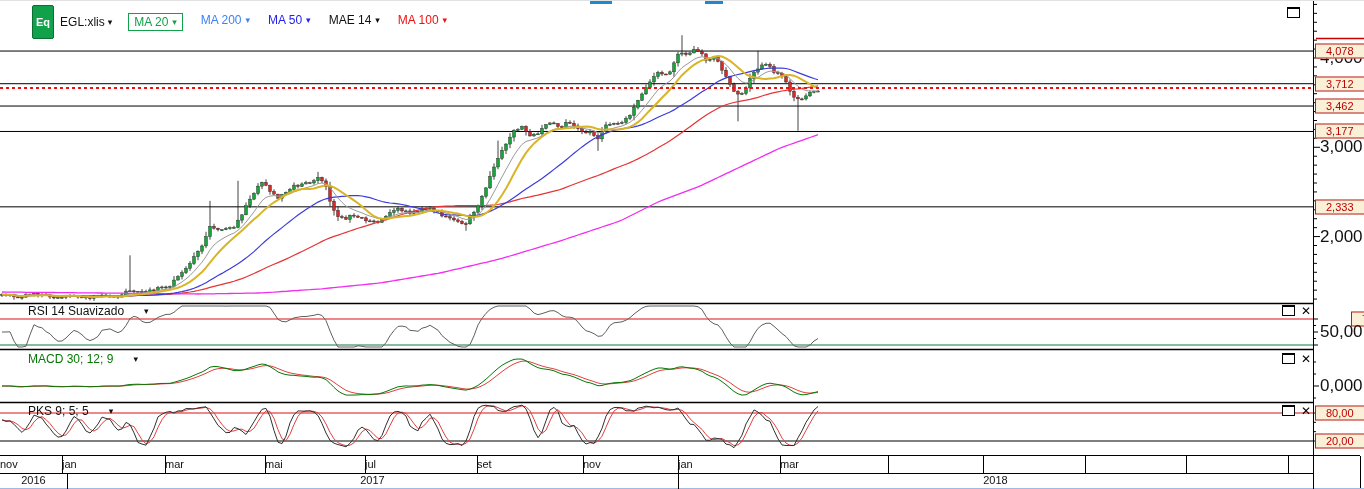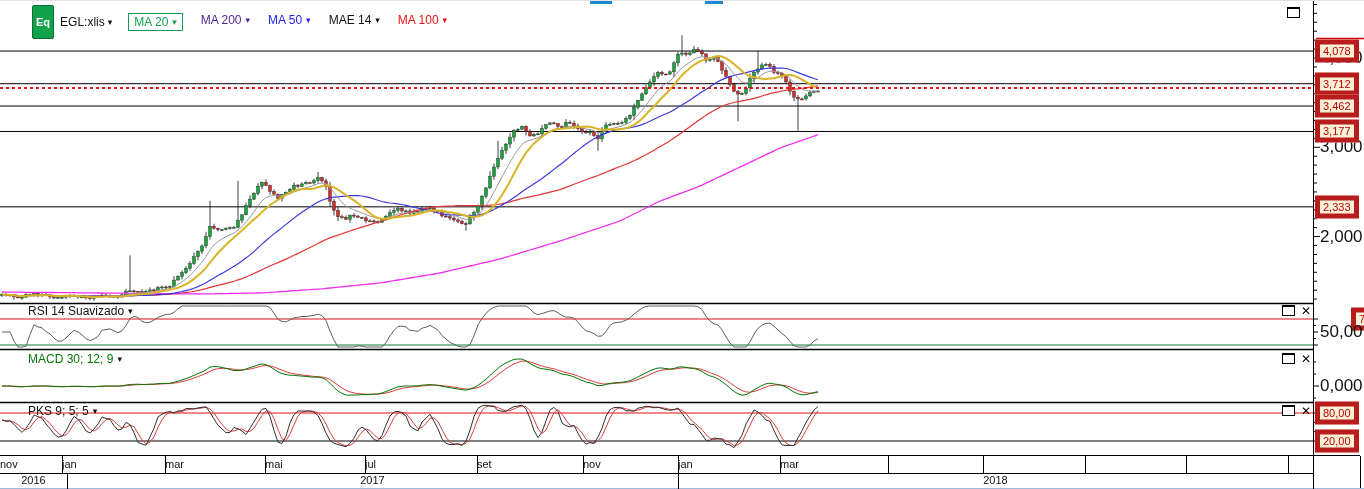--- a/index.html
+++ b/index.html
@@ -10,28 +10,28 @@
   #toolbar{position:absolute;left:32px;top:4px;display:flex;align-items:center;gap:16px;
            font-size:12px;z-index:12;background:transparent;}
   .logo{background:#12a14b;color:#fff;font-weight:bold;font-size:11px;padding:10px 3px;
         border:1px solid #0b6e33;border-radius:2px;}
   .symbol{color:#111;display:flex;align-items:center;gap:3px;cursor:pointer;margin-left:-10px;}
   .chip{display:flex;align-items:center;gap:4px;cursor:pointer;white-space:nowrap;}
   .chip.boxed{padding:1px 5px;border:1px solid #12a14b;}
   .arrow{font-size:9px;line-height:9px;}
   .winbtn{position:absolute;width:11px;height:8px;border:1px solid #000;border-top-width:2px;
           background:#fff;z-index:12;cursor:pointer;}
-  .phead{position:absolute;left:28px;font-size:12px;z-index:12;display:flex;gap:4px;
+  .phead{position:absolute;left:28px;font-size:12px;z-index:12;display:flex;gap:20px;
          align-items:center;cursor:pointer;color:#111;}
   .pctrl{position:absolute;display:flex;gap:6px;align-items:center;z-index:12;}
   .xmark{font-size:12px;font-weight:bold;color:#000;line-height:10px;cursor:pointer;}
   .axlab{position:absolute;left:1320px;font-size:17px;color:#111;transform:translateY(-50%);
          z-index:11;white-space:nowrap;}
   .axalert{position:absolute;left:1315px;font-size:11px;color:#c00000;background:#faf0d7;
-           border:5px solid #b91c1c;padding:0 3px;line-height:13px;transform:translateY(-50%);
+           border:1px solid #b91c1c;padding:0 10px;line-height:13px;transform:translateY(-50%);
            z-index:11;white-space:nowrap;cursor:pointer;}
   .mcell{position:absolute;top:457px;font-size:11px;color:#111;text-align:left;z-index:11;}
   .ycell{position:absolute;top:473px;font-size:11px;color:#111;text-align:center;z-index:11;}
 </style>
 </head>
 <body>
 
 <div class="stage">
 
   <svg id="chart" width="1364" height="489">
@@ -579,21 +579,21 @@
     <span class="logo">Eq</span>
     <span class="symbol">
       <span>EGL:xlis</span>
       <span class="arrow">▾</span>
     </span>
     <span id="ma-chips" style="display:flex;gap:18px;align-items:flex-start;">
         <span class="chip boxed" style="color: rgb(18, 161, 75); border-color: rgb(18, 161, 75);">
           <span>MA 20</span>
           <span class="arrow">▾</span>
         </span>
-        <span class="chip" style="color: #4c1d95;">
+        <span class="chip" style="color: #3b82f6;">
           <span>MA 200</span>
           <span class="arrow">▾</span>
         </span>
         <span class="chip" style="color: rgb(34, 34, 238);">
           <span>MA 50</span>
           <span class="arrow">▾</span>
         </span>
         <span class="chip" style="color: rgb(17, 17, 17);">
           <span>MAE 14</span>
           <span class="arrow">▾</span>

